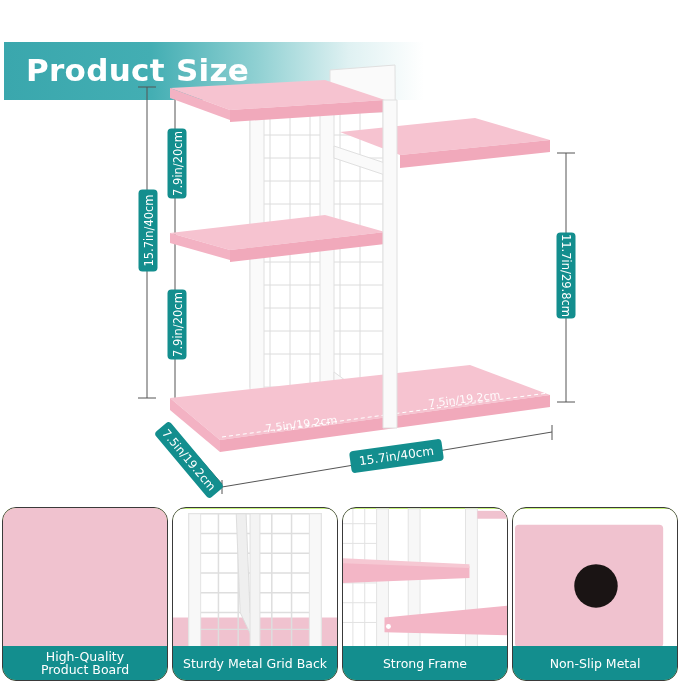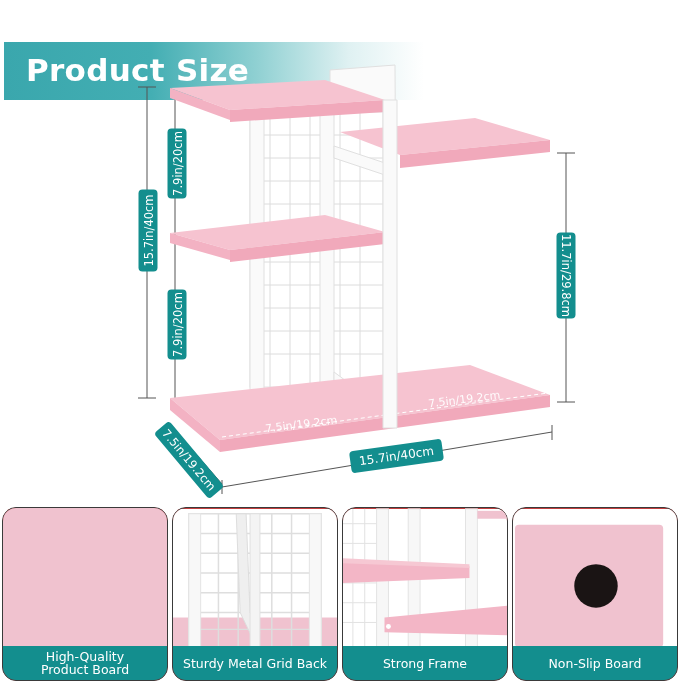--- a/index.html
+++ b/index.html
@@ -28,21 +28,21 @@
   .tag.vert-cw { transform:rotate(90deg); transform-origin:center center; }
 
   .floor-label {
     position:absolute; color:#fff; font-family:"DejaVu Sans", sans-serif;
     font-size:11px; opacity:0.95; white-space:nowrap;
   }
 
   .cards { position:absolute; left:0; top:505px; width:679px; height:177px; }
   .card {
     position:absolute; top:2px; width:166px; height:174px;
-    border:1.5px solid #3a3a3a; border-radius:14px; overflow:hidden; background:#b91c1c;
+    border:1.5px solid #3a3a3a; border-radius:14px; overflow:hidden; background:#bef264;
   }
   .card .photo { position:absolute; left:0; top:0; width:100%; height:140px; }
   .card .caption {
     position:absolute; left:0; bottom:0; width:100%; height:34px; background:#138e8e;
     color:#fff; font-family:"DejaVu Sans", sans-serif; font-size:12.5px; line-height:13px;
     display:flex; align-items:center; justify-content:center; text-align:center;
   }
 </style>
 </head>
 <body>
@@ -198,15 +198,15 @@
     </svg>
     <div class="caption">Strong Frame</div>
   </div>
 
   <div class="card" style="left:512px;">
     <svg class="photo" viewBox="0 0 166 140" width="166" height="140">
       <rect x="0" y="0" width="166" height="140" fill="#fff"></rect>
       <rect x="2" y="16" width="150" height="124" rx="4" fill="#f0c2cf"></rect>
       <circle cx="84" cy="78" r="22" fill="#1a1414"></circle>
     </svg>
-    <div class="caption">Non-Slip Board</div>
+    <div class="caption">Non-Slip Metal</div>
   </div>
 </div>
 
 </body></html>

